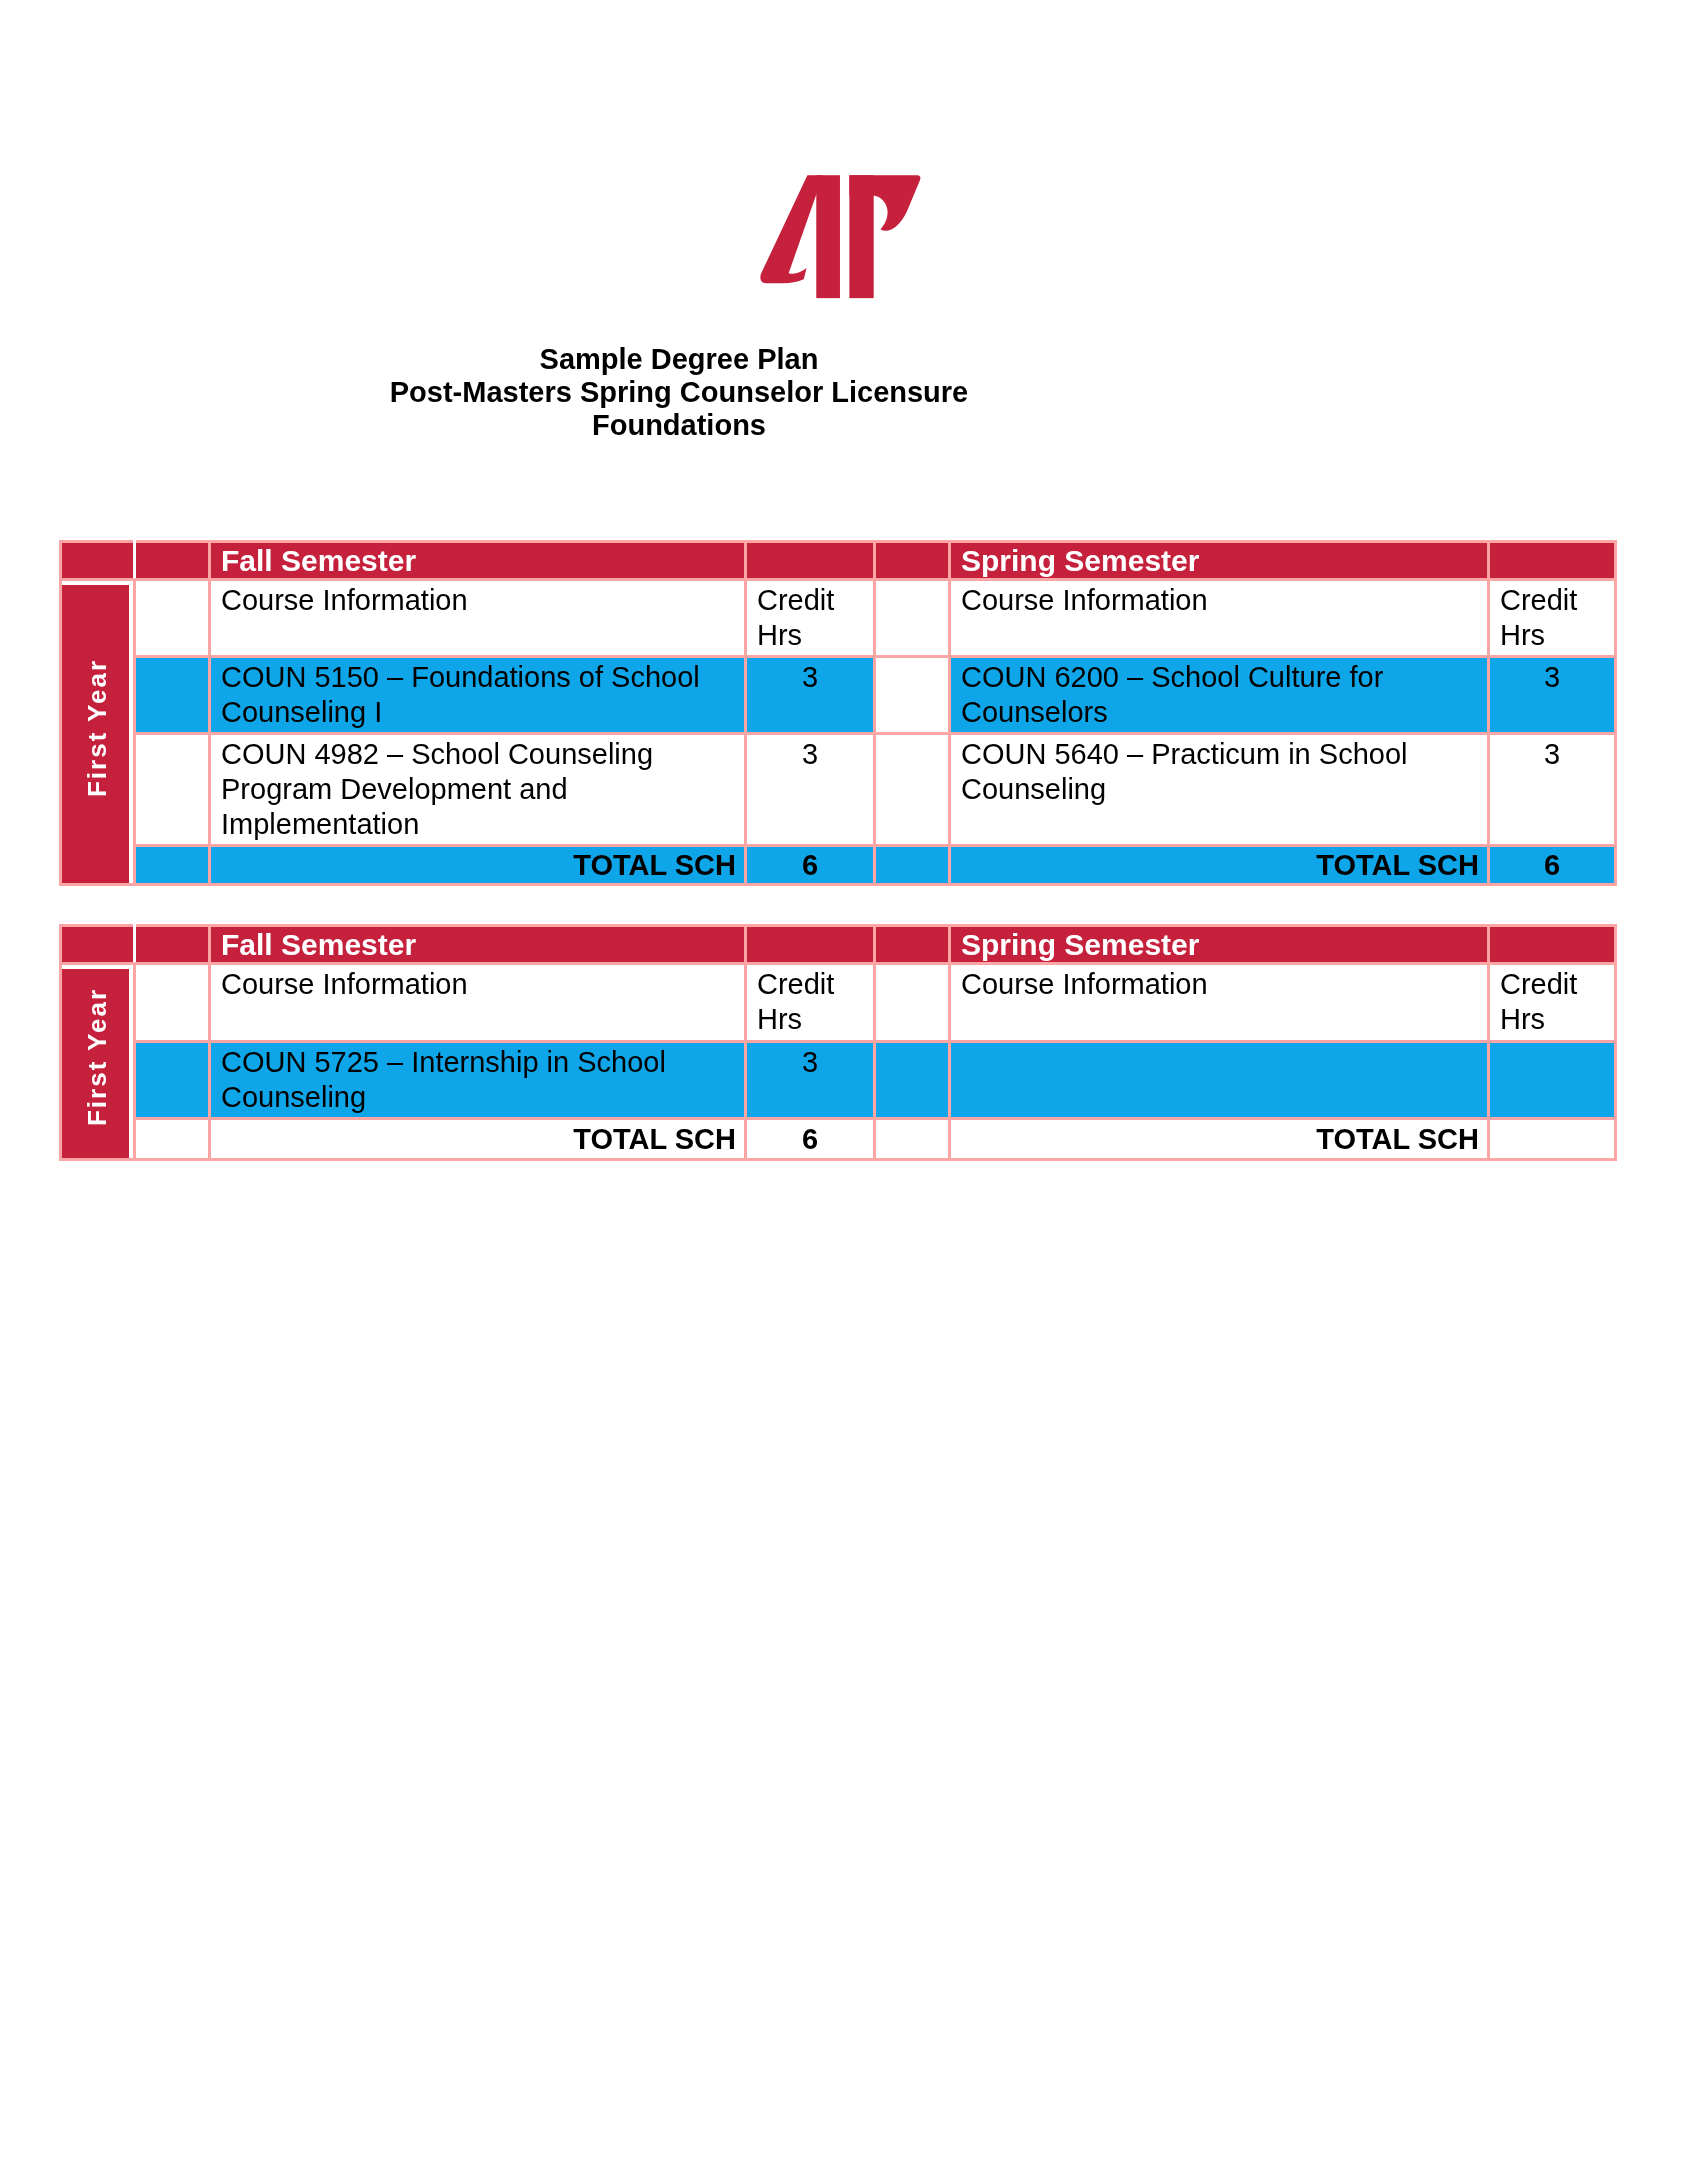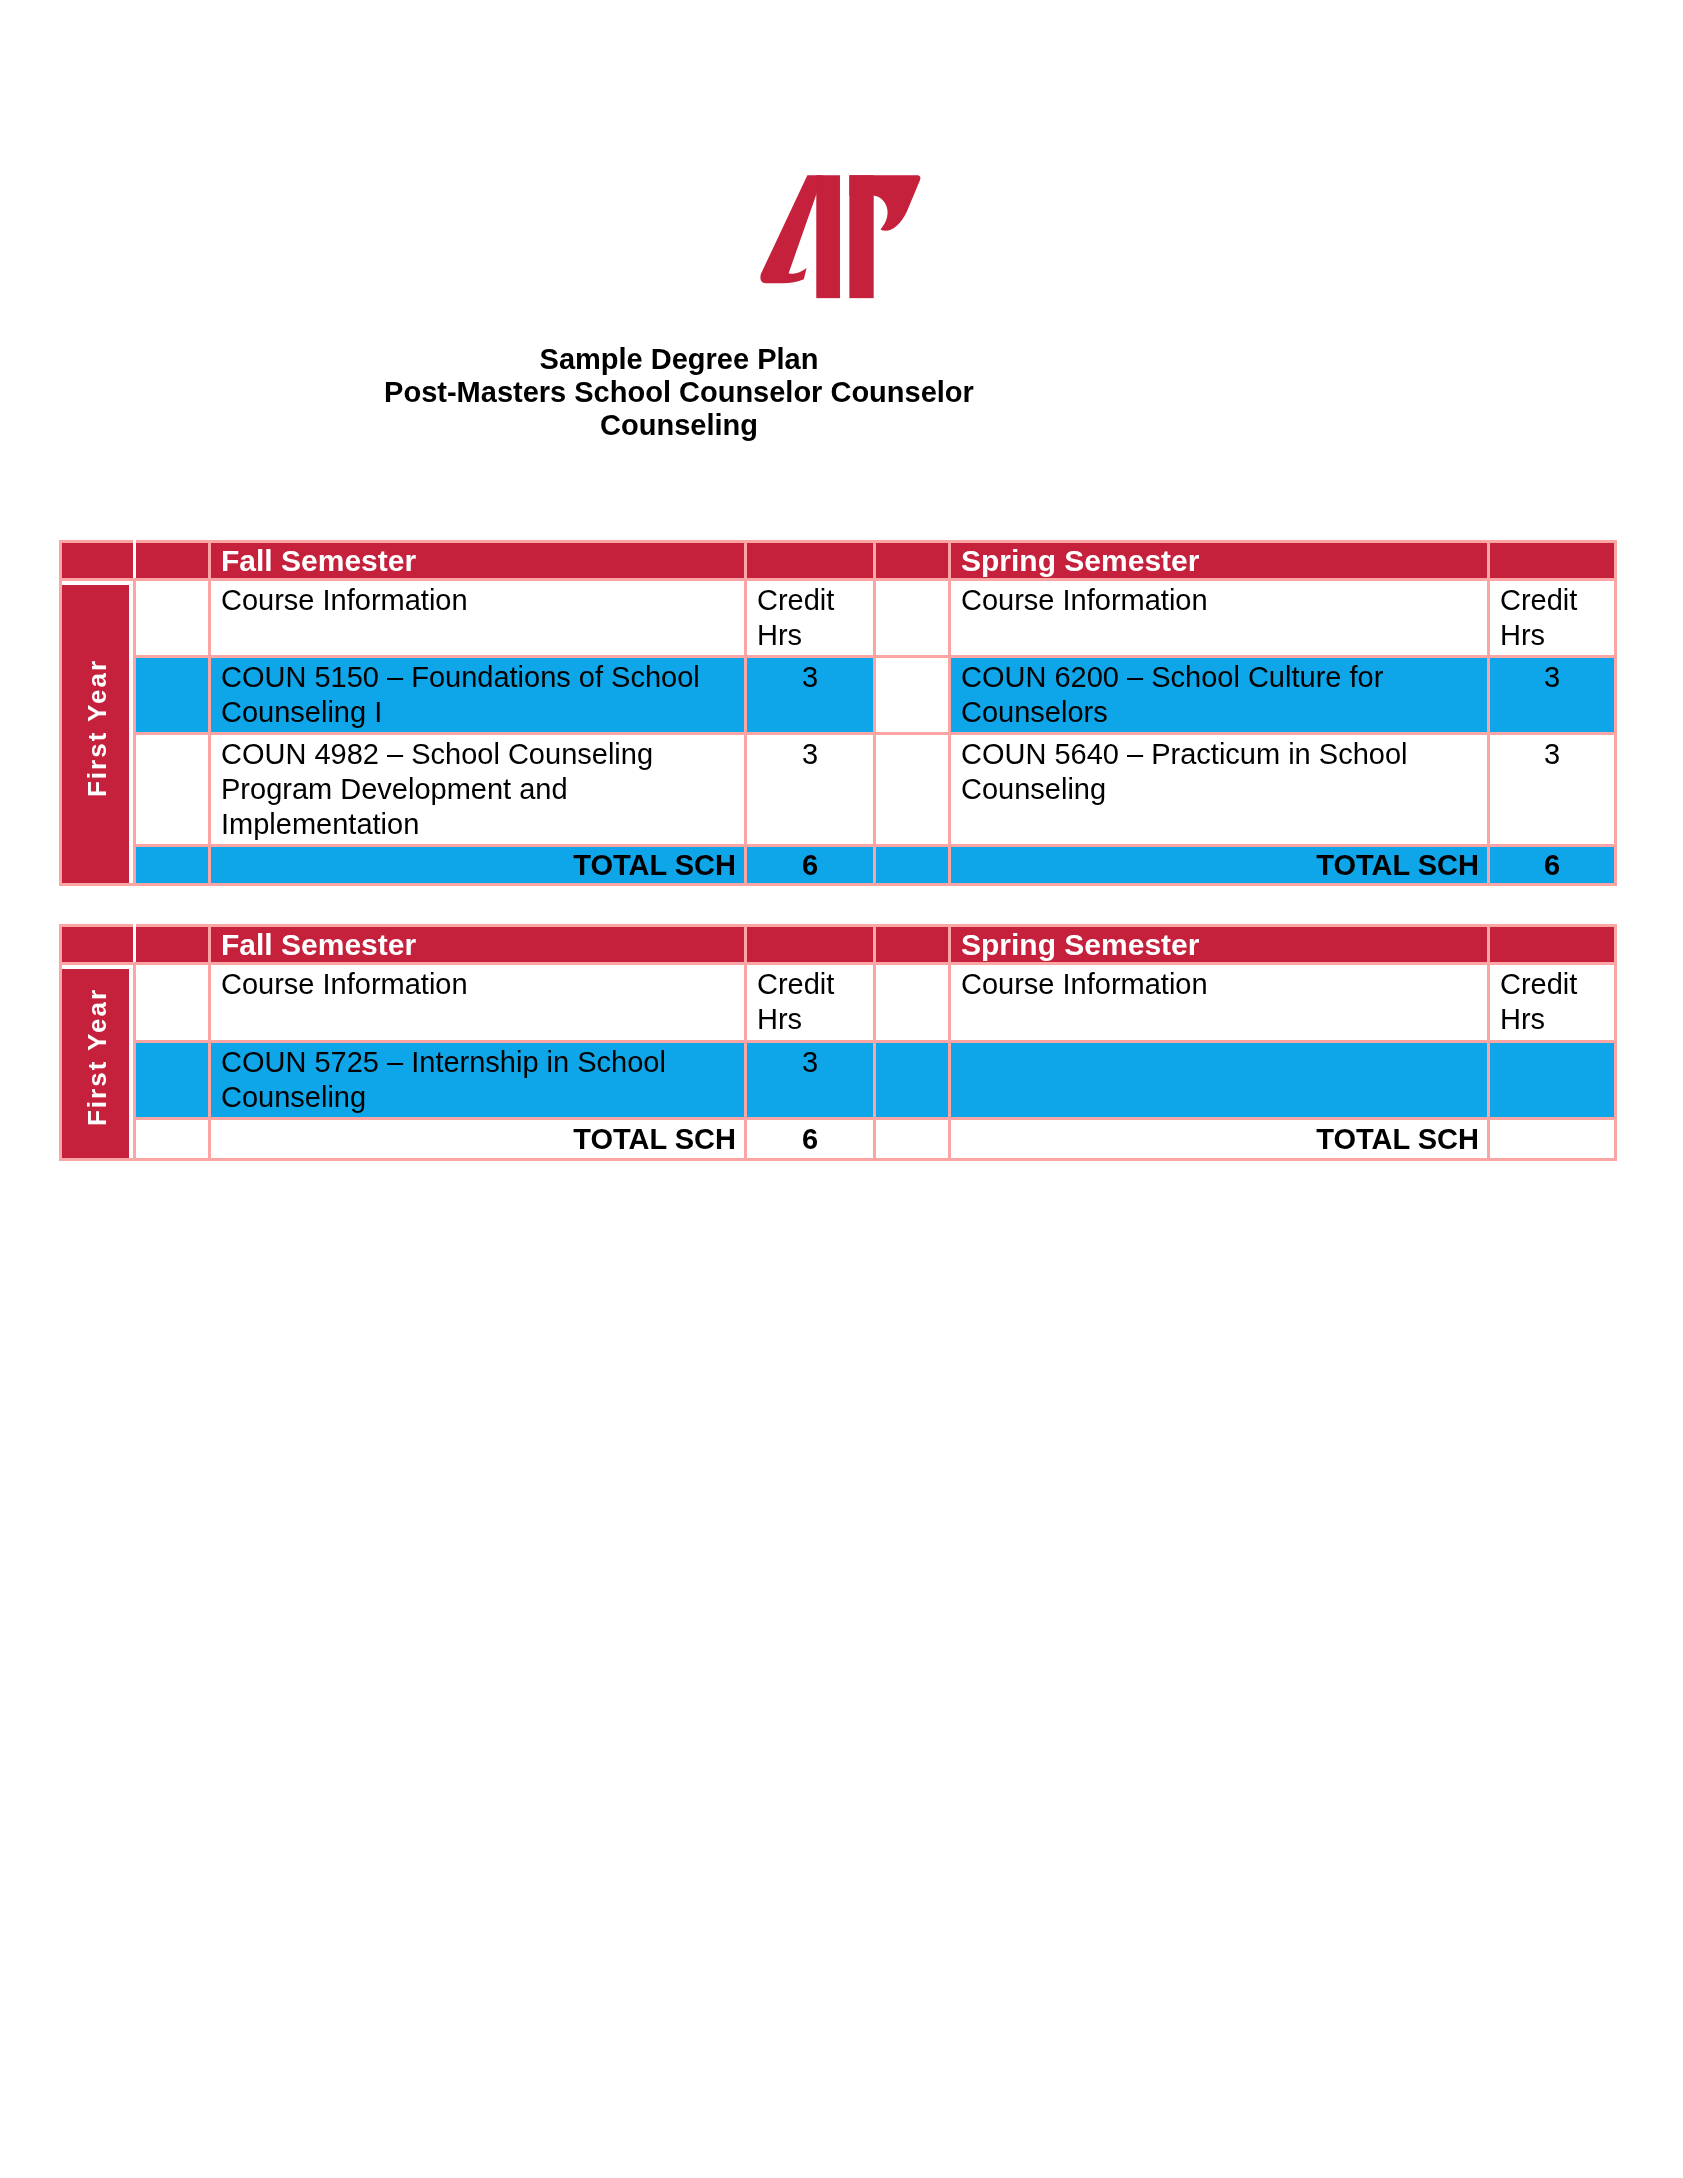--- a/index.html
+++ b/index.html
@@ -73,22 +73,22 @@
       L 145,37
       C 138,52 127,59 119,54.5
       C 126,47 128,37 124,29.5
       C 121.5,24.5 117,21.5 111,21
       L 88.3,21 Z"></path>
   </svg>
 </div>
 
 <div class="titles">
   <div>Sample Degree Plan</div>
-  <div>Post-Masters School Counselor Counselor</div>
-  <div>Counseling</div>
+  <div>Post-Masters Spring Counselor Licensure</div>
+  <div>Foundations</div>
 </div>
 
 <table class="plan" id="table1">
   <colgroup>
     <col style="width:74px">
       <col style="width:75px">
       <col style="width:536px">
     <col style="width:129px">
       <col style="width:75px">
       <col style="width:539px">

